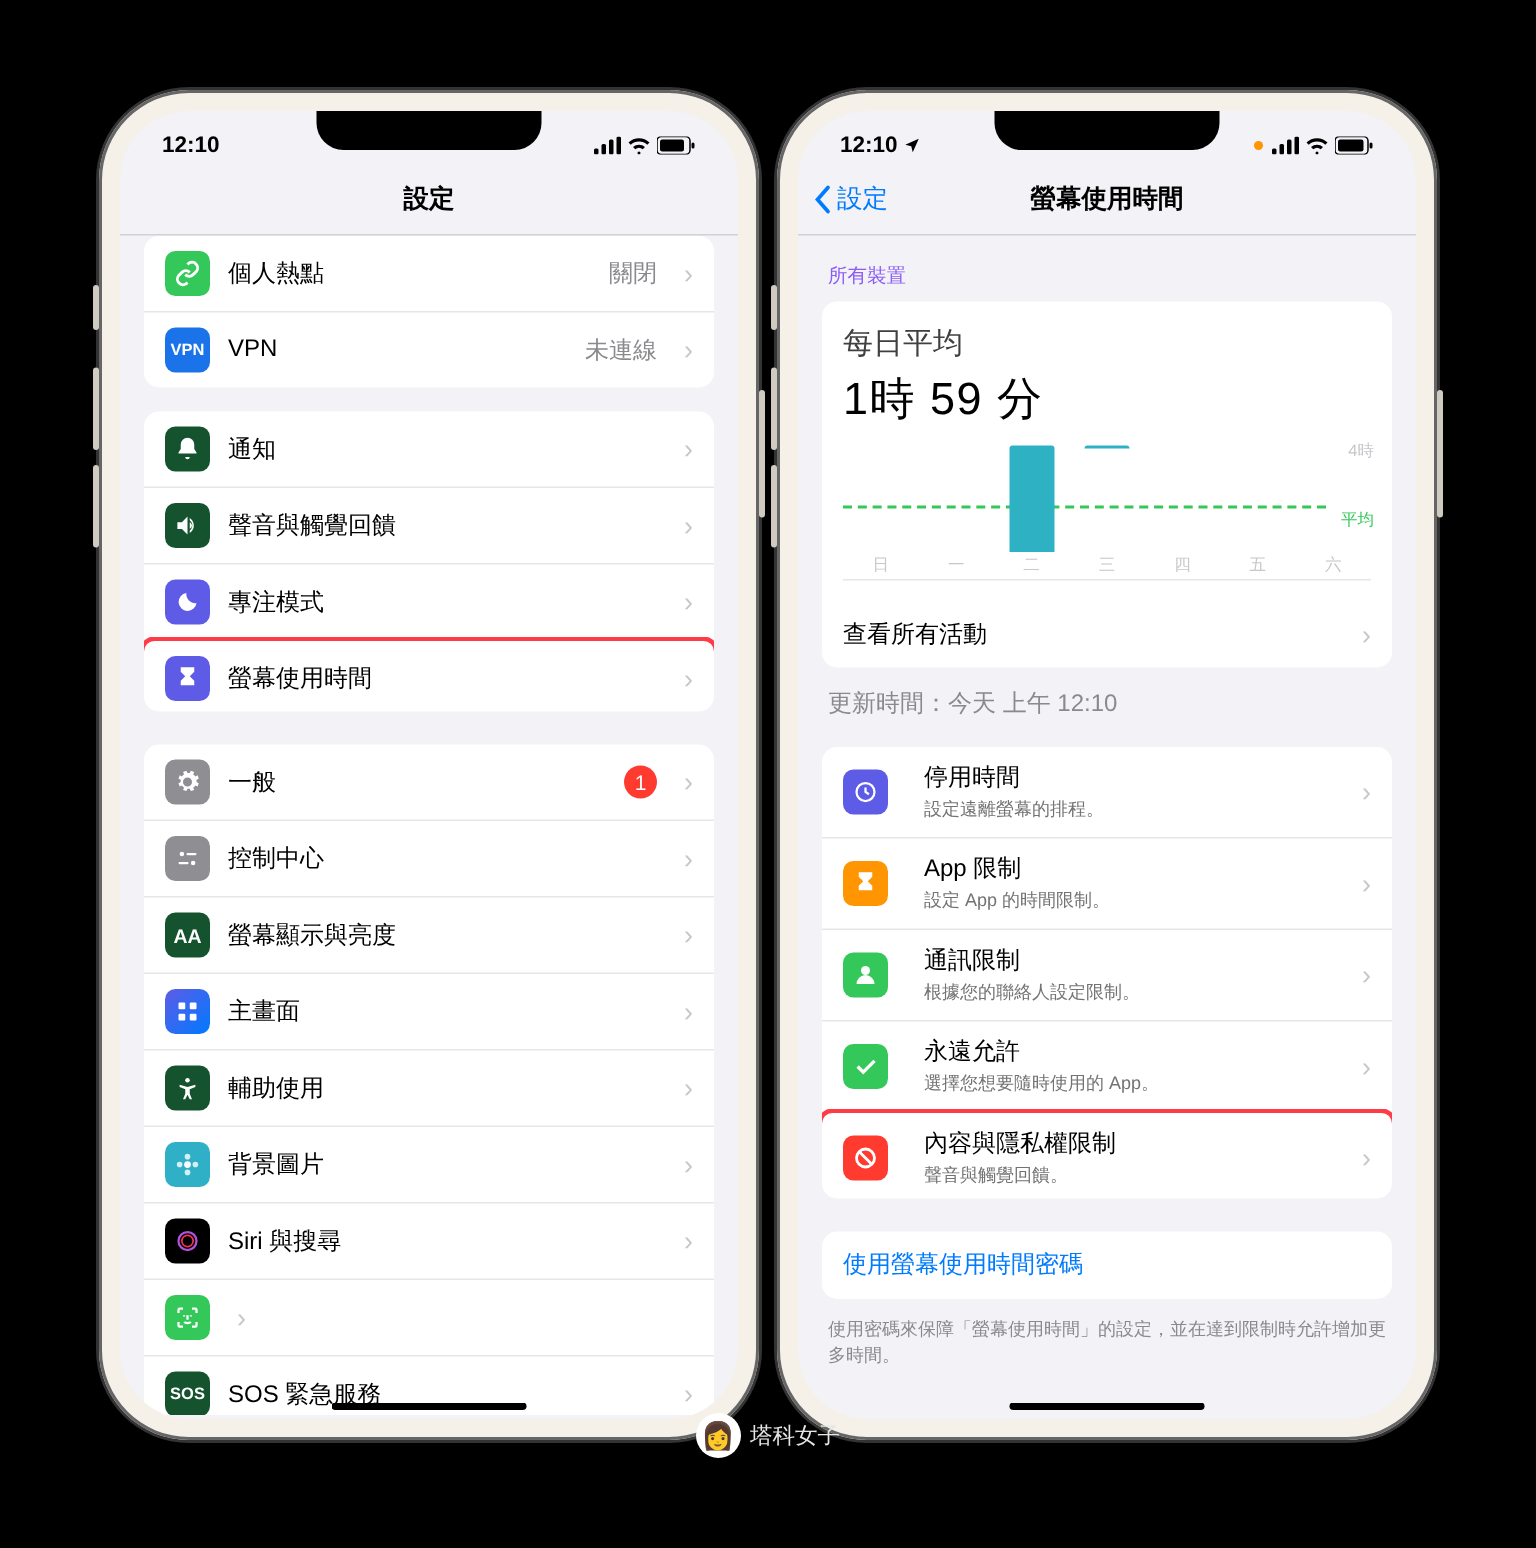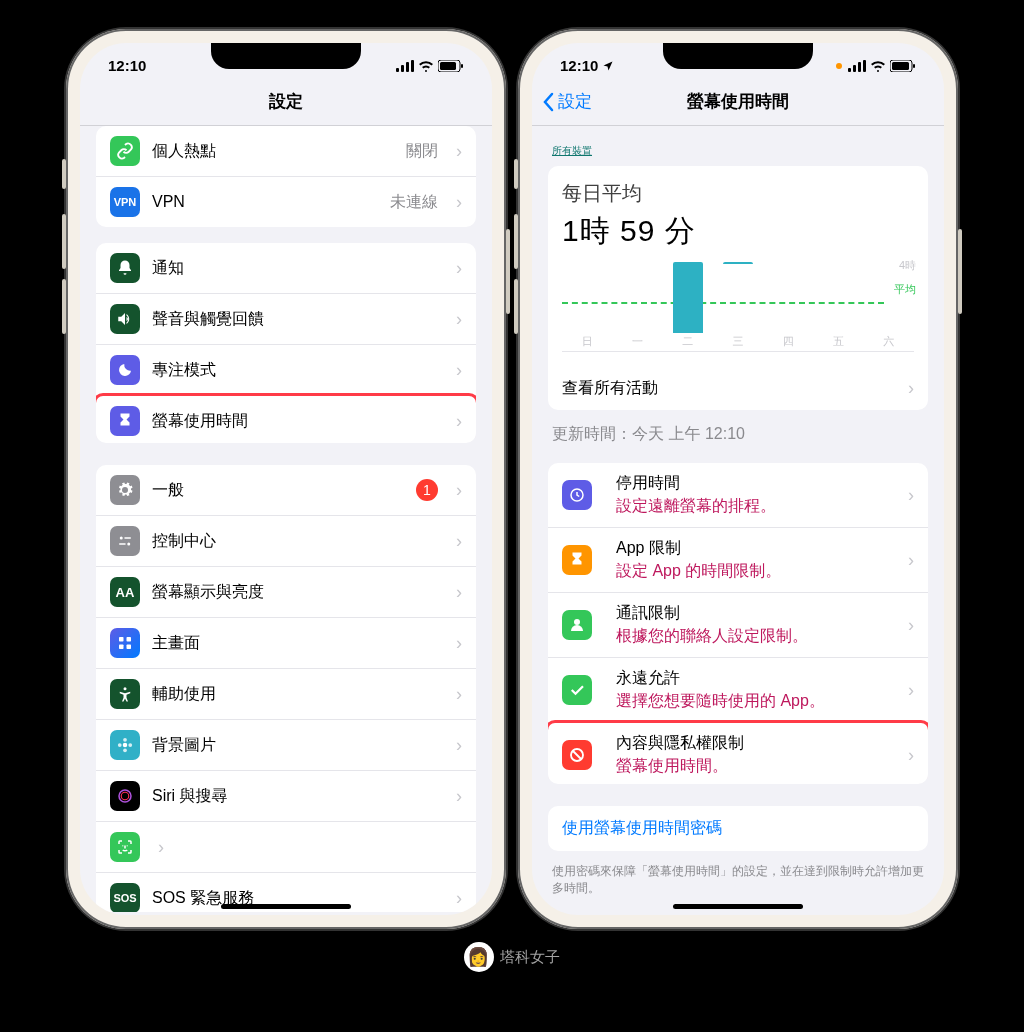--- a/index.html
+++ b/index.html
@@ -1,17 +1,17 @@
 <!DOCTYPE html>
 <html><head>
 <meta charset="utf-8">
 <style>
 * { margin: 0; padding: 0; box-sizing: border-box; font-family: -apple-system, BlinkMacSystemFont, "Helvetica Neue", sans-serif; }
 body { background: #000; width: 1024px; height: 1032px; position: relative; }
-.phones { display: flex; gap: 12px; justify-content: center; padding-top: 29px; }
+.phones { display: flex; gap: 12px; justify-content: center; padding-top: 60px; }
 .phone-frame {
   width: 440px; height: 900px;
   background: #f5f0e8;
   border-radius: 60px;
   padding: 14px;
   box-shadow: 0 0 0 2px #333, inset 0 0 0 2px #666;
   position: relative;
 }
 .phone-screen {
   width: 100%; height: 100%;
@@ -40,40 +40,40 @@
   display: flex; align-items: center; justify-content: center;
   position: relative; padding: 10px 16px 12px; border-bottom: 0.5px solid #d1d1d6;
 }
 .nav-title { font-size: 17px; font-weight: 600; }
 .nav-back {
   position: absolute; left: 10px; display: flex; align-items: center;
   color: #007aff; font-size: 17px;
 }
 .content { overflow-y: auto; height: calc(100% - 86px); }
 .section-header {
-  font-size: 10px; color: #0f766e; padding: 18px 20px 8px; text-decoration: underline;
+  font-size: 13px; color: #8b5cf6; padding: 18px 20px 8px;
 }
 .card {
   background: #fff; margin: 0 16px 22px; border-radius: 10px; overflow: hidden;
 }
 .card-tight { margin-bottom: 16px; }
 .row {
   display: flex; align-items: center; padding: 10px 14px;
   border-bottom: 0.5px solid #e5e5ea; min-height: 44px; gap: 12px;
   position: relative;
 }
 .row:last-child { border-bottom: none; }
 .row-tall { min-height: 58px; gap: 24px; }
 .icon {
   width: 30px; height: 30px; border-radius: 7px; flex-shrink: 0;
   display: flex; align-items: center; justify-content: center;
   font-size: 16px; color: #fff;
 }
 .row-label { flex: 1; font-size: 16px; color: #000; }
-.row-sub { font-size: 16px; color: #be185d; margin-top: 2px; }
+.row-sub { font-size: 12px; color: #737373; margin-top: 2px; }
 .row-value { font-size: 16px; color: #8a8a8e; }
 .chevron { color: #c7c7cc; font-size: 18px; margin-left: 6px; }
 .badge {
   background: #ff3b30; color: #fff; border-radius: 11px;
   min-width: 22px; height: 22px; font-size: 14px;
   display: flex; align-items: center; justify-content: center; padding: 0 6px;
 }
 .highlight-row {
   border: 3px solid #ff3b47; border-radius: 10px; margin: -3px;
 }
@@ -82,21 +82,21 @@
 .daily-value { font-size: 30px; font-weight: 400; margin-top: 4px; letter-spacing: 1px; }
 .chart-area {
   margin-top: 10px; position: relative; height: 90px;
   display: flex; gap: 8px; padding: 0 4px 18px 4px;
   border-bottom: 0.5px solid #e5e5ea;
 }
 .chart-avg-line {
   position: absolute; left: 0; right: 30px; top: 40px;
   border-top: 2px dashed #34c759;
 }
-.chart-avg-label { position:absolute; right: -2px; top: 20px; font-size: 11px; color:#34c759; }
+.chart-avg-label { position:absolute; right: -2px; top: 42px; font-size: 11px; color:#34c759; }
 .chart-y4 { position:absolute; right:-2px; top:-4px; font-size:11px; color:#c7c7cc; }
 .chart-bar {
   flex: 1; background: #2db1c3; border-radius: 2px 2px 0 0;
   min-height: 0; max-width: 30px; margin: 0 auto;
 }
 .chart-slot { flex:1; display:flex; justify-content:center; height:100%; position:relative; }
 .chart-day-label {
   position: absolute; bottom: -16px; left: 50%; transform: translateX(-50%);
   font-size: 11px; color: #c7c7cc;
 }
@@ -108,21 +108,21 @@
   width: 130px; height: 5px; background: #000; border-radius: 3px;
 }
 .watermark {
   position: absolute; bottom: 60px; left: 50%; transform: translateX(-50%);
   display: flex; align-items: center; gap: 6px; z-index: 20;
 }
 .wm-icon {
   width: 30px; height: 30px; background: #fff; border-radius: 50%;
   display:flex; align-items:center; justify-content:center; font-size:18px;
 }
-.wm-text { color: #a3a3a3; font-size: 15px; font-weight:500; }
+.wm-text { color: #e5e5e5; font-size: 15px; font-weight:500; }
 .orange-dot { width:6px; height:6px; background:#ff9500; border-radius:50%; display:inline-block; margin-right:2px;}
 svg { display: block; }
 
 
 .bg-green{background:#34c759}.bg-blue{background:#14532d}.bg-red{background:#14532d}.bg-indigo{background:#5e5ce6}.bg-gray{background:#8e8e93}
 .bg-orange{background:#ff9500}.bg-teal{background:#30b0c7}.bg-black{background:#000}
 .bg-faceid{background:#34c759}.bg-vpn{background:#1a73e8;font-size:11px;font-weight:600}.bg-no{background:#ff3b30}
 
 .icon svg { width: 18px; height: 18px; }
 </style>
@@ -470,21 +470,21 @@
           </div>
           <div class="row row-tall highlight-row">
             <div class="icon bg-no">
                 <svg viewBox="0 0 24 24" fill="none" stroke="#fff" stroke-width="2.5">
                   <circle cx="12" cy="12" r="8"></circle>
                   <line x1="6" y1="6" x2="18" y2="18"></line>
                 </svg>
               </div>
             <div style="flex:1">
               <div class="row-label">內容與隱私權限制</div>
-              <div class="row-sub">螢幕使用時間。</div>
+              <div class="row-sub">聲音與觸覺回饋。</div>
             </div>
             <span class="chevron">›</span>
           </div>
         </div>
 
         <div class="card" style="margin-bottom:6px">
           <div class="link-row">使用螢幕使用時間密碼</div>
         </div>
         <div class="footer-text">使用密碼來保障「螢幕使用時間」的設定，並在達到限制時允許增加更多時間。</div>
       </div>

